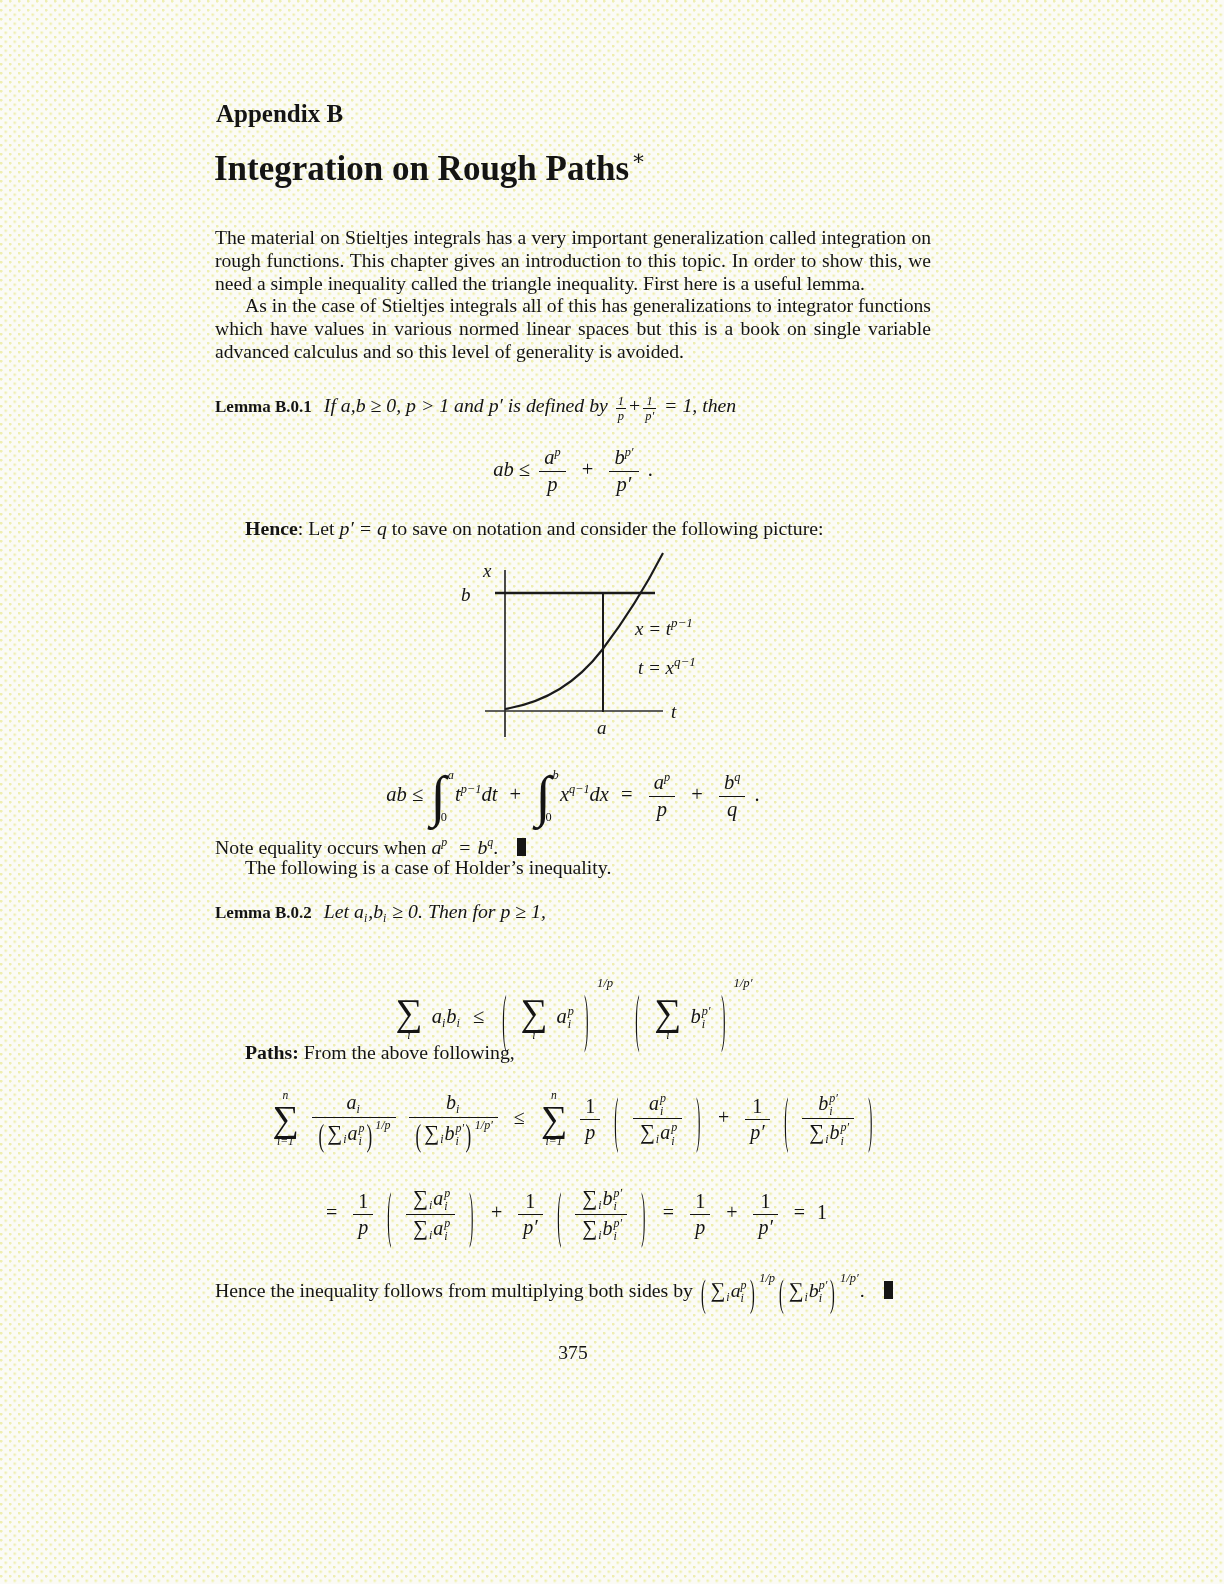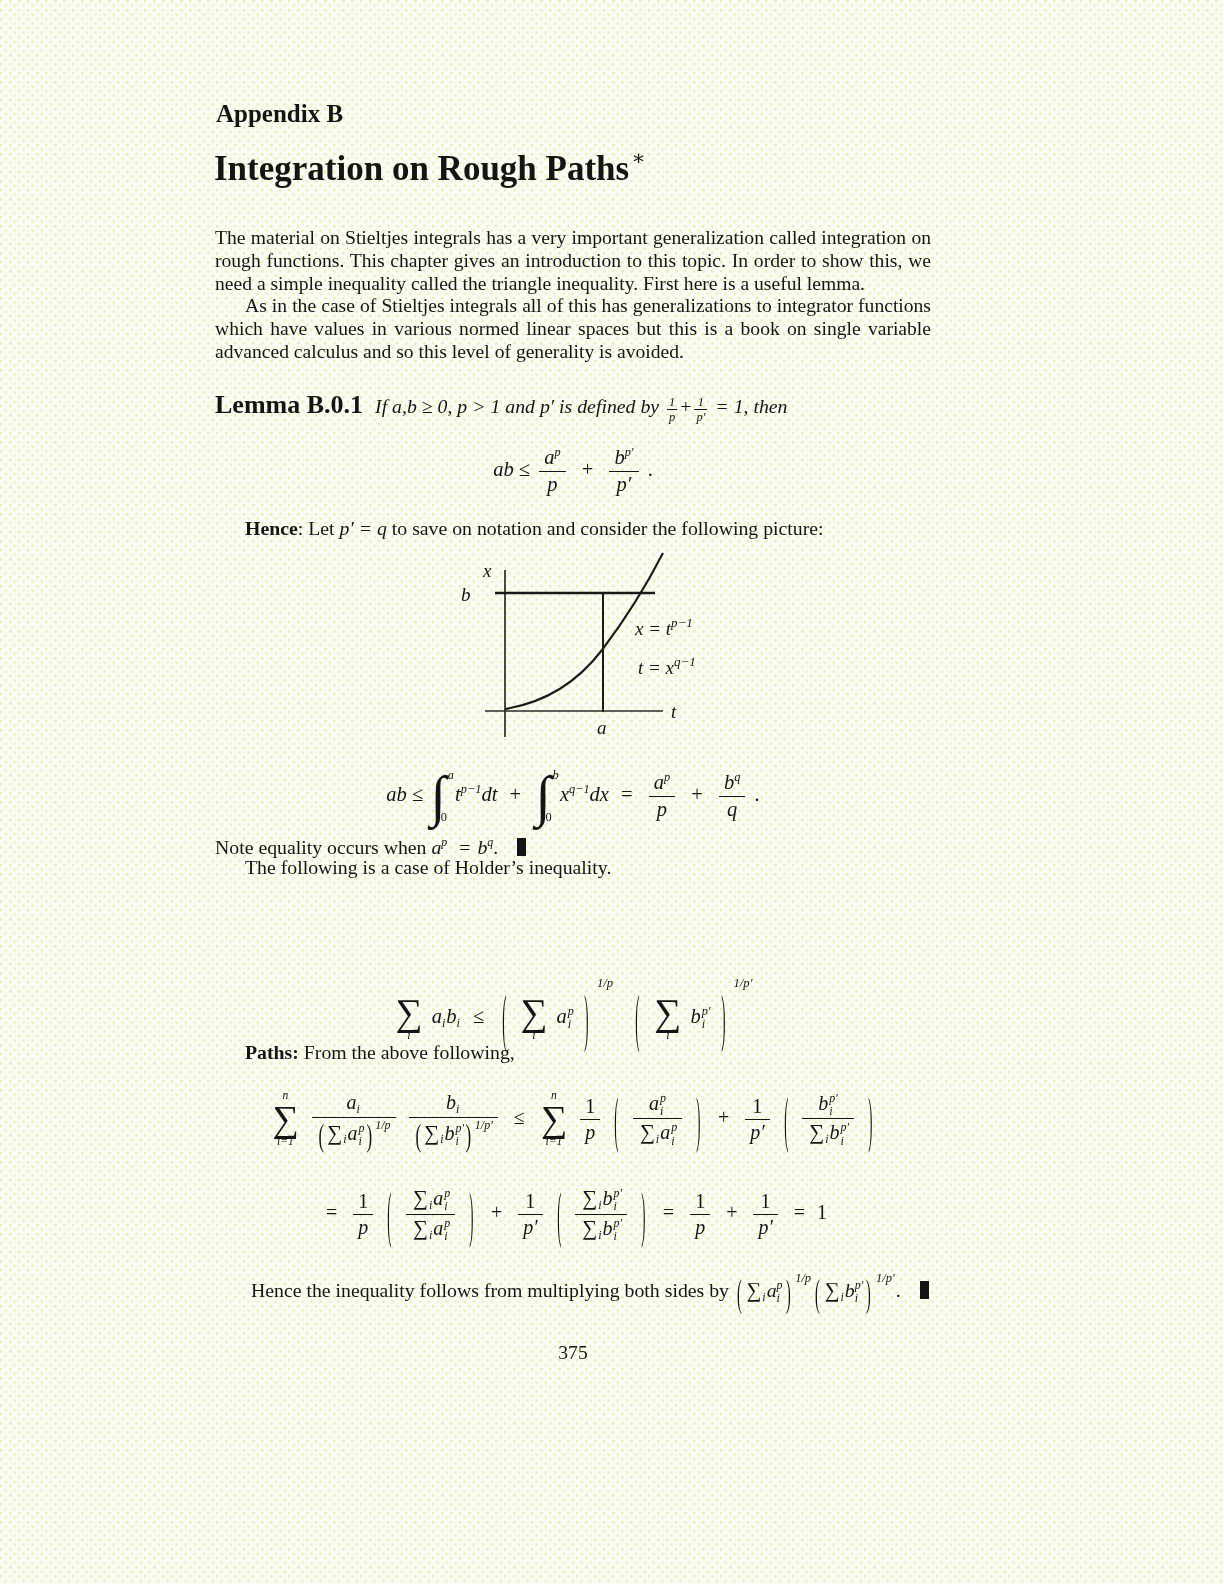--- a/index.html
+++ b/index.html
@@ -18,21 +18,21 @@
   .it{font-style:italic;}
   .rm{font-style:normal;}
   .appendix{left:216px;top:100px;font-size:25px;font-weight:bold;}
   .title{left:214px;top:146px;font-size:35px;font-weight:bold;}
   .title .tmark{font-size:21px;font-weight:400;vertical-align:15px;margin-left:2px;}
   .intro{left:215px;top:227px;width:716px;font-size:19.6px;line-height:22.8px;text-align:justify;}
   .intro p{margin:0;}
   .intro p.ind{text-indent:30px;}
   .textline{left:215px;width:716px;font-size:19.8px;line-height:26px;white-space:nowrap;}
   .ind30{padding-left:30px;}
-  .lemlabel{font-weight:bold;font-size:26px;margin-right:12px;}
+  .lemlabel{font-weight:bold;font-size:17px;margin-right:12px;}
   .prooflabel{font-weight:bold;}
   
   .sfrac{display:inline-block;text-align:center;font-size:12.5px;line-height:1.12;vertical-align:-8px;margin:0 3px;font-style:italic;}
   .sfrac .num,.sfrac .den{display:block;padding:0 2px;}
   .sfrac .den{border-top:1px solid #141414;}
   
   .eq{left:215px;width:716px;text-align:center;font-size:20.5px;font-style:italic;white-space:nowrap;}
   .op{font-style:normal;margin:0 7px;}
   .frac{display:inline-block;text-align:center;vertical-align:middle;margin:12px 4px;line-height:1.25;}
   .frac .num,.frac .den{display:block;padding:0 5px;}
@@ -139,20 +139,23 @@
 
   <div class="abs textline ind30" style="top:854px;">
     <span class="rm">The following is a case of Holder’s inequality.</span>
   </div>
 
   <div class="abs textline" style="top:829px;">
     <span class="rm">Note equality occurs when </span><span class="it">a</span><sup>p</sup>
     <span class="op">=</span><span class="it">b</span><sup>q</sup><span class="rm">. </span><span class="qed">∎</span>
   </div>
 
+  <div class="abs textline" style="top:896px;line-height:30px;">
+    <span class="lemlabel">Lemma B.0.2</span><span class="it">Let a</span><sub>i</sub><span class="it">,b</span><sub>i</sub><span class="it"> ≥ 0. Then for p ≥ 1,</span>
+  </div>
 
   <div class="abs eq" style="top:932px;height:102px;line-height:102px;">
     <span class="sum">
         <span class="sym">∑</span>
         <span class="lo">i</span>
       </span>
     <span class="it">a</span><sub>i</sub><span class="it">b</span><sub>i</sub>
     <span class="op">≤</span>
     <span class="bp">(</span>
     <span class="sum">
@@ -265,21 +268,21 @@
     </span>
     <span class="bp">)</span>
     <span class="op">=</span>
     <span class="frac"><span class="num rm">1</span><span class="den it">p</span></span>
     <span class="op">+</span>
     <span class="frac"><span class="num rm">1</span><span class="den it">p′</span></span>
     <span class="op">=</span>
     <span class="rm">1</span>
   </div>
 
-  <div class="abs textline" style="top:1254px;height:48px;line-height:48px;margin-left:36px;">
+  <div class="abs textline" style="top:1254px;height:48px;line-height:48px;">
     <span class="rm">Hence the inequality follows from multiplying both sides by </span><span class="hp">(</span><span class="tsum">∑</span><sub>i</sub><span class="it">a</span><span class="hss">
         <span>p</span>
         <span>i</span>
       </span><span class="hp">)</span><span class="hpow">1/p</span><span class="hp">(</span><span class="tsum">∑</span><sub>i</sub><span class="it">b</span><span class="hss">
         <span>p′</span>
         <span>i</span>
       </span><span class="hp">)</span><span class="hpow">1/p′</span><span class="rm">. </span><span class="qed">∎</span>
   </div>
 
 

